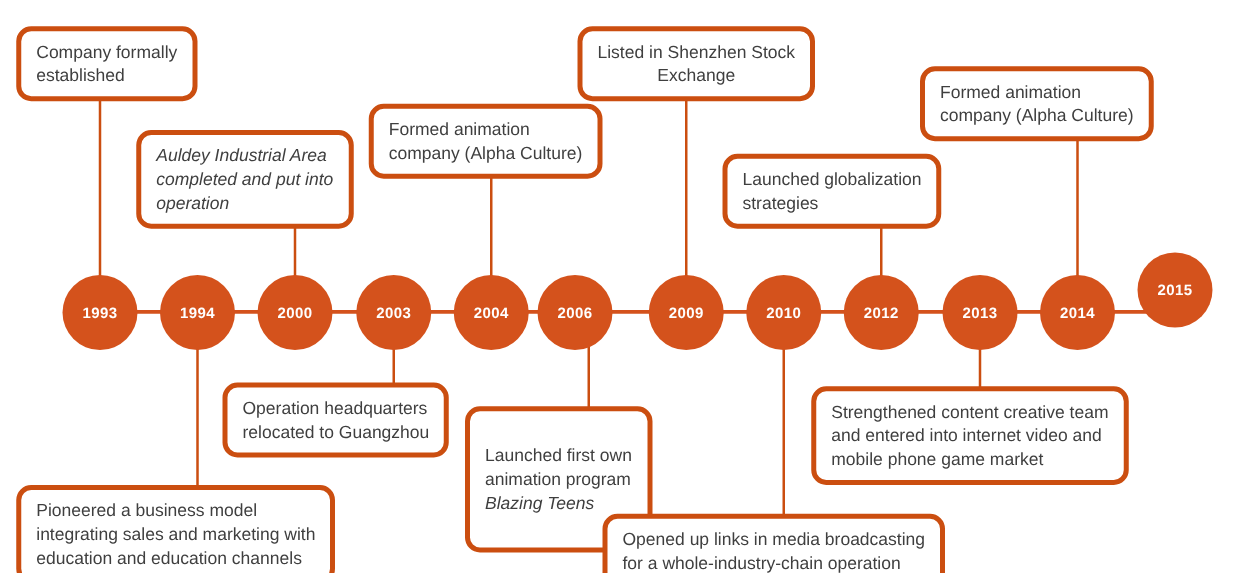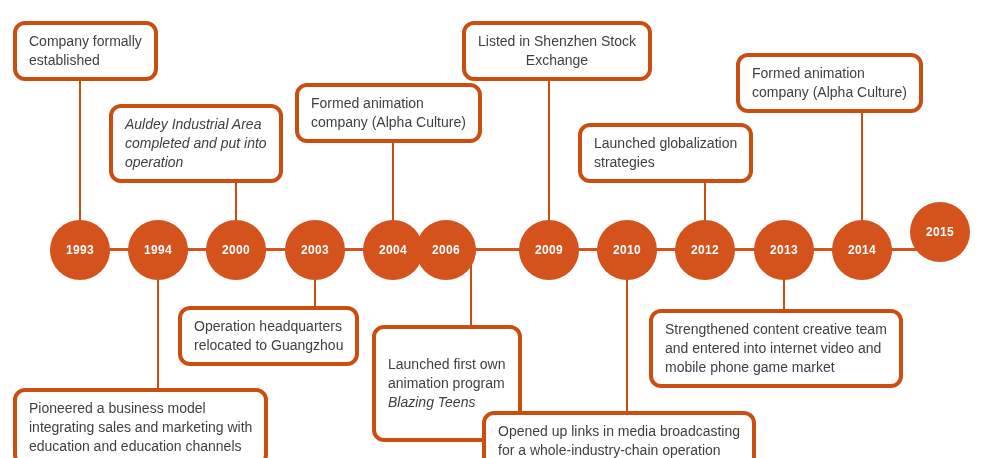--- a/index.html
+++ b/index.html
@@ -114,21 +114,21 @@
     </div>
   <div class="node" style="left:206px;top:202px;">
       <span>2000</span>
     </div>
   <div class="node" style="left:285px;top:202px;">
       <span>2003</span>
     </div>
   <div class="node" style="left:363px;top:202px;">
       <span>2004</span>
     </div>
-  <div class="node" style="left:416px;top:202px;">
+  <div class="node" style="left:430px;top:202px;">
       <span>2006</span>
     </div>
   <div class="node" style="left:519px;top:202px;">
       <span>2009</span>
     </div>
   <div class="node" style="left:597px;top:202px;align-items:center;">
       <span>2010</span>
     </div>
   <div class="node" style="left:675px;top:202px;">
       <span>2012</span>

